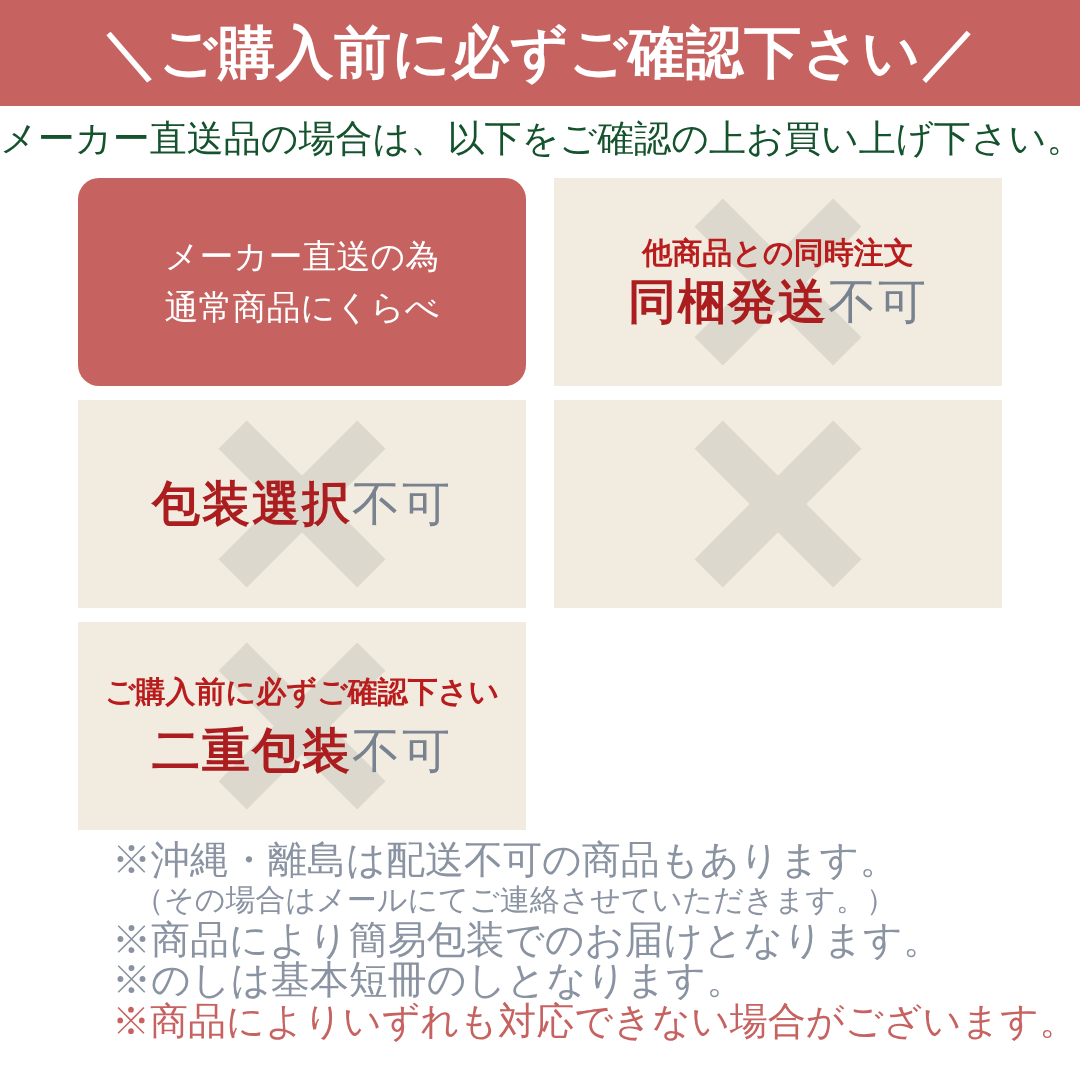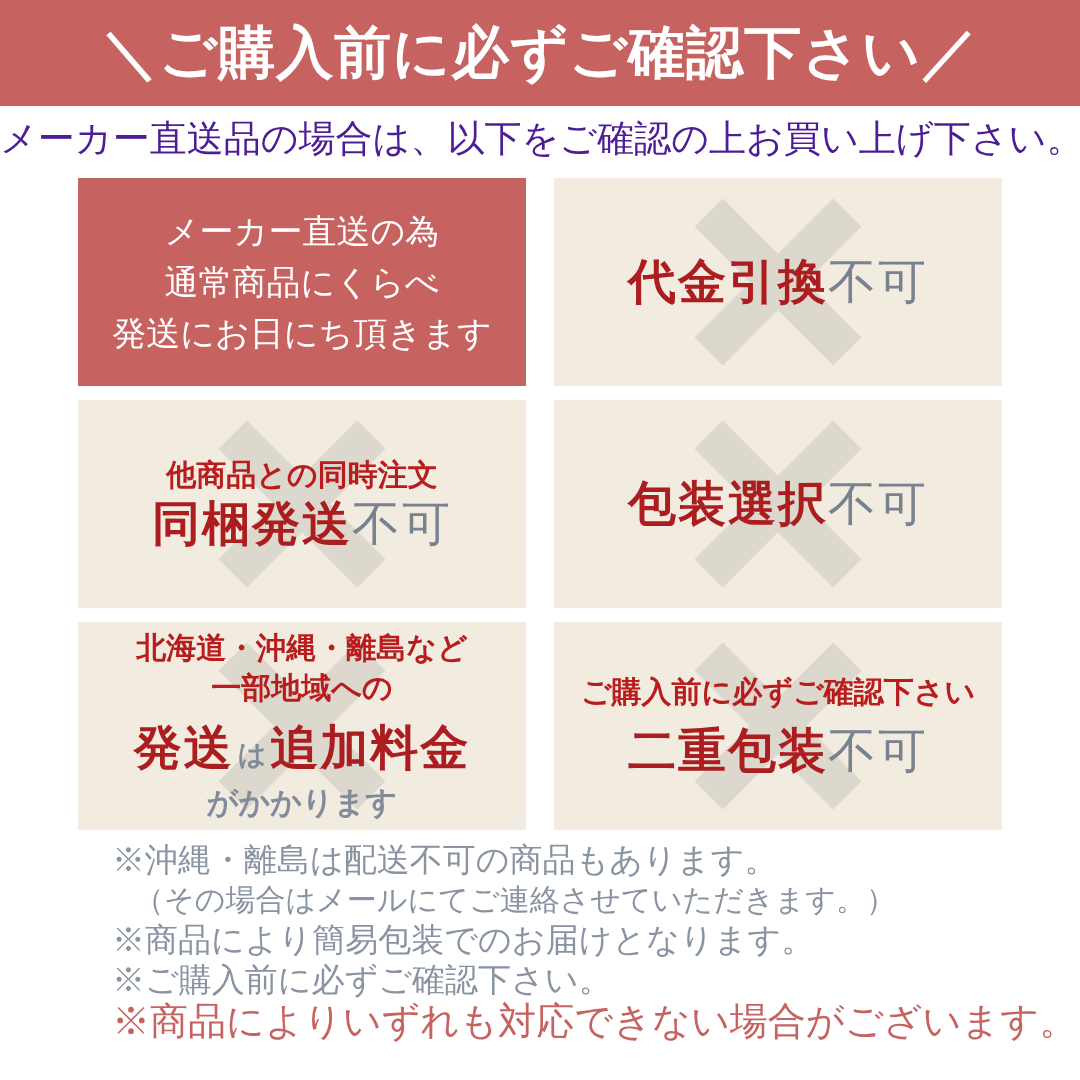--- a/index.html
+++ b/index.html
@@ -16,37 +16,37 @@
     background:#c66361;
     display:flex;align-items:center;justify-content:center;
   }
   .banner .title{
     color:#ffffff;font-size:57px;font-weight:700;letter-spacing:1px;
     white-space:nowrap;
   }
   
   .subtitle{
     position:absolute;left:0;top:114px;width:1080px;
-    text-align:center;color:#4c1d95;font-size:37px;font-weight:500;
+    text-align:center;color:#14532d;font-size:37px;font-weight:500;
     white-space:nowrap;
   }
   
   .grid{
     position:absolute;left:78px;top:178px;width:924px;
     display:grid;
     grid-template-columns:448px 448px;
     grid-auto-rows:208px;
     column-gap:28px;row-gap:14px;
   }
   .cell{
     position:relative;background:#f2ebe0;
     display:flex;flex-direction:column;align-items:center;justify-content:center;
     overflow:hidden;
   }
-  .cell.red-bg{background:#c66361;}
+  .cell.red-bg{background:#c66361;border-radius:21px;}
   
   .cross{
     position:absolute;left:50%;top:50%;width:150px;height:150px;
     transform:translate(-50%,-50%);
   }
   .cross::before,.cross::after{
     content:"";position:absolute;left:50%;top:50%;
     width:196px;height:40px;background:#dcd8cd;
   }
   .cross::before{transform:translate(-50%,-50%) rotate(45deg);}
@@ -59,21 +59,21 @@
   .gray-big{color:#79828f;font-weight:500;}
   .small-note{color:#b91c1c;font-size:30px;font-weight:600;line-height:1.35;white-space:nowrap;}
   .mb8{margin-bottom:10px;}
   .particle{color:#828b99;font-size:28px;font-weight:600;letter-spacing:0;margin:0 4px;}
   .tail-gray{color:#828b99;font-size:31px;font-weight:600;margin-top:6px;}
   
   .notes{
     position:absolute;left:112px;top:840px;width:968px;
   }
   .note-line{
-    color:#8a93a2;font-size:33px;font-weight:500;line-height:40px;white-space:nowrap;
+    color:#8a93a2;font-size:39px;font-weight:500;line-height:40px;white-space:nowrap;
   }
   .note-line.indent{margin-left:22px;font-size:30px;}
   .note-line.red{color:#c66361;font-size:38px;line-height:42px;}
 </style>
 </head>
 <body>
 
 <div class="page">
 
   <div class="banner">
@@ -81,67 +81,54 @@
   </div>
 
   <div class="subtitle">メーカー直送品の場合は、以下をご確認の上お買い上げ下さい。</div>
 
   <div class="grid">
 
     <div class="cell red-bg">
       <div class="cell-content white-lines">
         <div>メーカー直送の為</div>
         <div>通常商品にくらべ</div>
-        <div>発送にお日にち頂きます</div>
       </div>
     </div>
 
-    <div class="cell">
-      <div class="cross"></div>
-      <div class="cell-content">
-        <div class="big-line"><span class="crimson">代金引換</span><span class="gray-big">不可</span></div>
-      </div>
-    </div>
 
     <div class="cell">
       <div class="cross"></div>
       <div class="cell-content">
         <div class="small-note">他商品との同時注文</div>
         <div class="big-line"><span class="crimson">同梱発送</span><span class="gray-big">不可</span></div>
       </div>
     </div>
 
     <div class="cell">
       <div class="cross"></div>
       <div class="cell-content">
         <div class="big-line"><span class="crimson">包装選択</span><span class="gray-big">不可</span></div>
       </div>
     </div>
 
     <div class="cell">
       <div class="cross"></div>
-      <div class="cell-content">
-        <div class="small-note">北海道・沖縄・離島など</div>
-        <div class="small-note mb8">一部地域への</div>
-        <div class="big-line"><span class="crimson">発送</span><span class="particle">は</span><span class="crimson">追加料金</span></div>
-        <div class="tail-gray">がかかります</div>
-      </div>
     </div>
 
     <div class="cell">
       <div class="cross"></div>
       <div class="cell-content">
         <div class="small-note mb8">ご購入前に必ずご確認下さい</div>
         <div class="big-line"><span class="crimson">二重包装</span><span class="gray-big">不可</span></div>
       </div>
     </div>
 
   </div>
 
   <div class="notes">
     <div class="note-line">※沖縄・離島は配送不可の商品もあります。</div>
     <div class="note-line indent">（その場合はメールにてご連絡させていただきます。）</div>
     <div class="note-line">※商品により簡易包装でのお届けとなります。</div>
-    <div class="note-line">※ご購入前に必ずご確認下さい。</div>
+    <div class="note-line">※のしは基本短冊のしとなります。</div>
     <div class="note-line red">※商品によりいずれも対応できない場合がございます。</div>
   </div>
 
 </div>
 
 </body></html>

